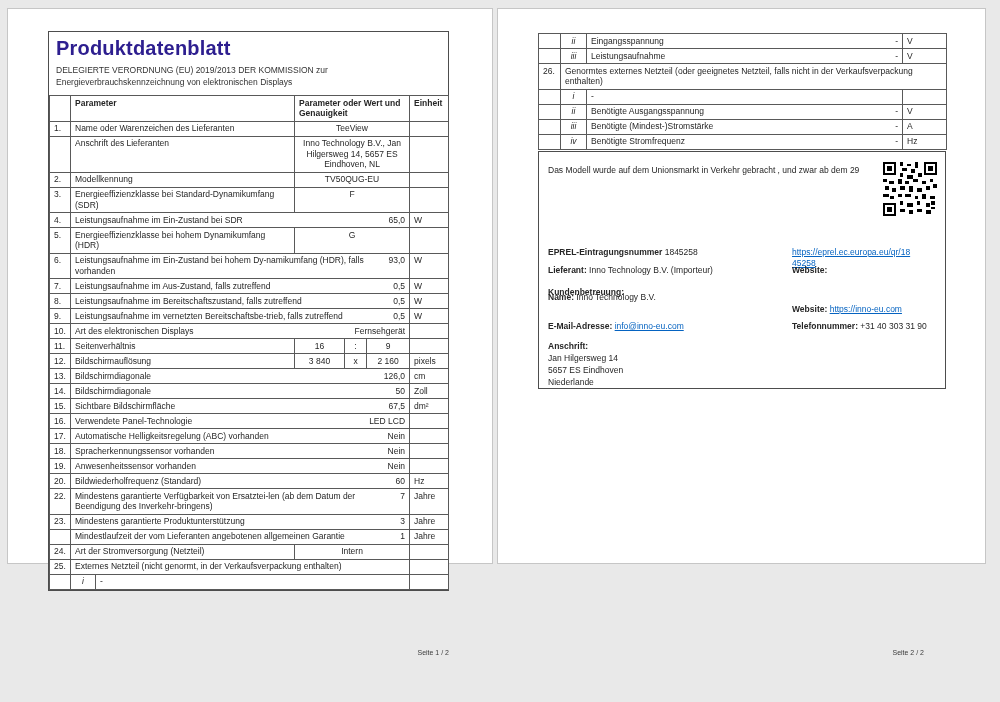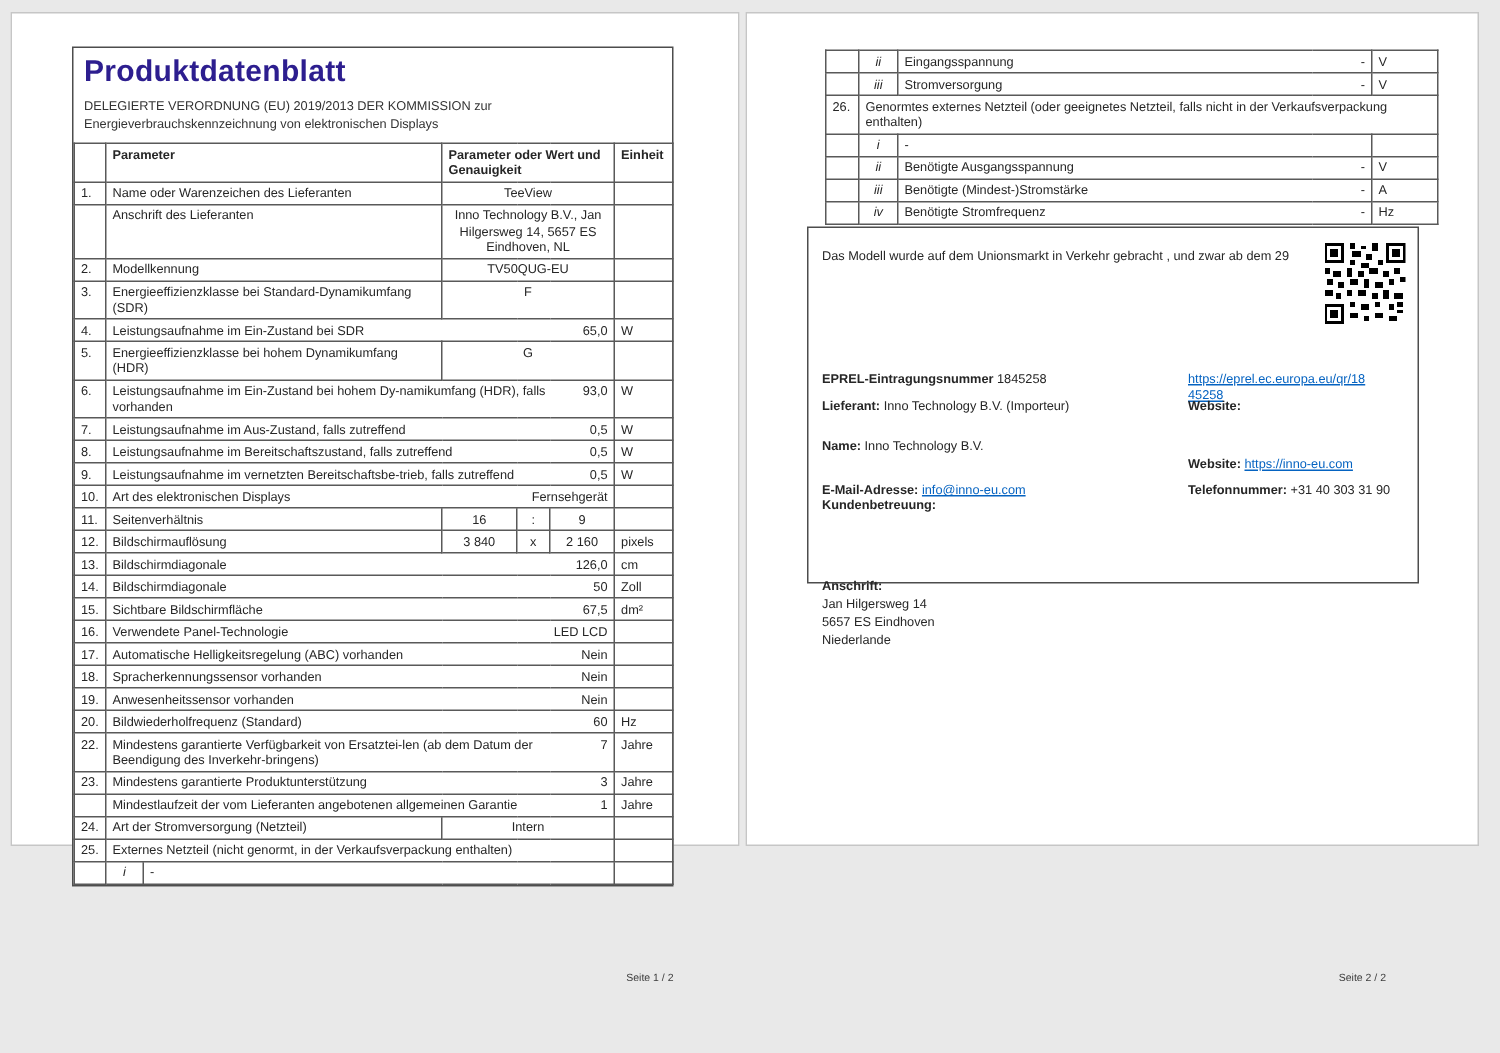--- a/index.html
+++ b/index.html
@@ -49,29 +49,29 @@
   td.hdr   { font-weight:bold; }
   span.fval { float:right; text-align:right; }
 
   .page-footer {
     position:absolute; font-size:7px; color:#3c3c3c; text-align:right;
   }
   .page-1 .page-footer { left:40px; top:640px; width:401px; }
   .page-2 .page-footer { left:40px; top:640px; width:386px; }
 
   
-  .p2-table-wrap { position:absolute; left:40px; top:24px; width:408px;margin-left:12px; }
+  .p2-table-wrap { position:absolute; left:40px; top:24px; width:408px; }
 
   .info-box {
     position:absolute; left:40px; top:142px; width:408px; height:238px;
     border:1px solid #4d4d4d; background:#fff;
     font-size:8.5px; line-height:11px;
   }
   .ib-abs { position:absolute; }
-  .ib-label { font-weight:bold;margin-top:44px; }
+  .ib-label { font-weight:bold; }
   a.doc-link { color:#0563c1; text-decoration:underline; }
   .market-line {
     left:9px; top:13px; width:330px; white-space:nowrap; overflow:hidden;
   }
   .qr {
     position:absolute; right:8px; top:10px; width:54px; height:54px;
   }
   .addr-line { line-height:12px; }
 </style>
 </head>
@@ -270,21 +270,21 @@
       <tbody id="t2-body">
           <tr>
             <td class="num"></td>
             <td class="roman">ii</td>
             <td colspan="2"><span class="fval">-</span><span>Eingangsspannung</span></td>
             <td class="unit">V</td>
           </tr>
           <tr>
             <td class="num"></td>
             <td class="roman">iii</td>
-            <td colspan="2"><span class="fval">-</span><span>Stromversorgung</span></td>
+            <td colspan="2"><span class="fval">-</span><span>Leistungsaufnahme</span></td>
             <td class="unit">V</td>
           </tr>
           <tr>
             <td class="num">26.</td>
             <td colspan="4">Genormtes externes Netzteil (oder geeignetes Netzteil, falls nicht in der Verkaufsverpackung enthalten)</td>
           </tr>
           <tr>
             <td class="num"></td>
             <td class="roman">i</td>
             <td colspan="2">-</td>

